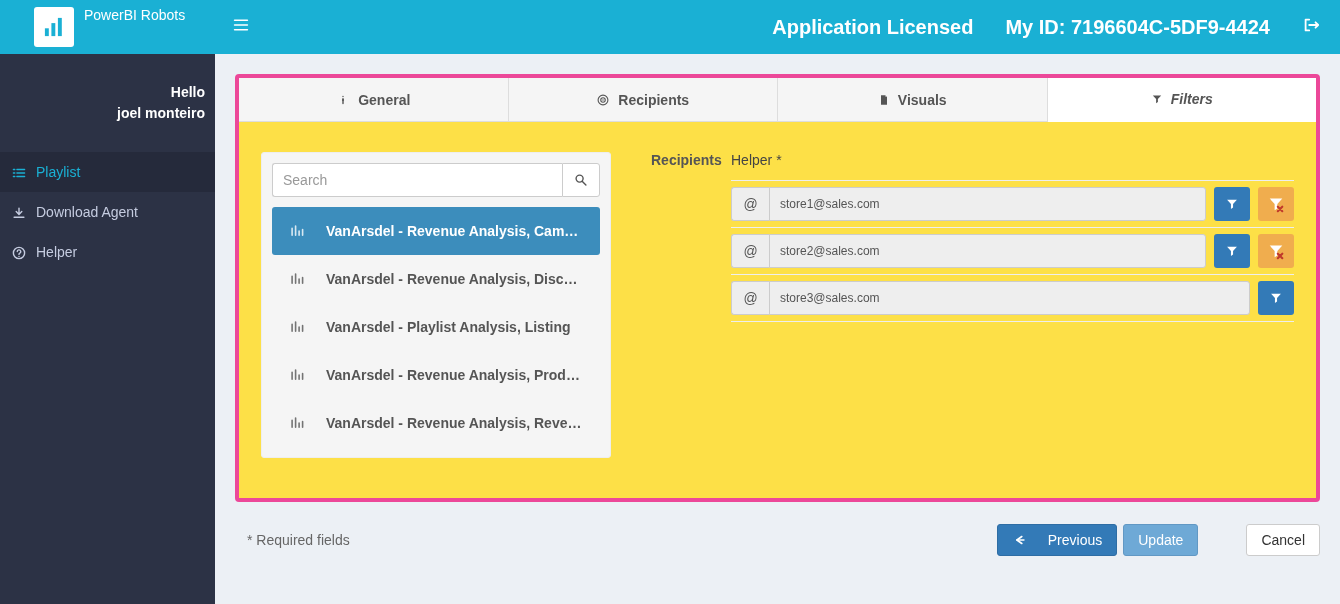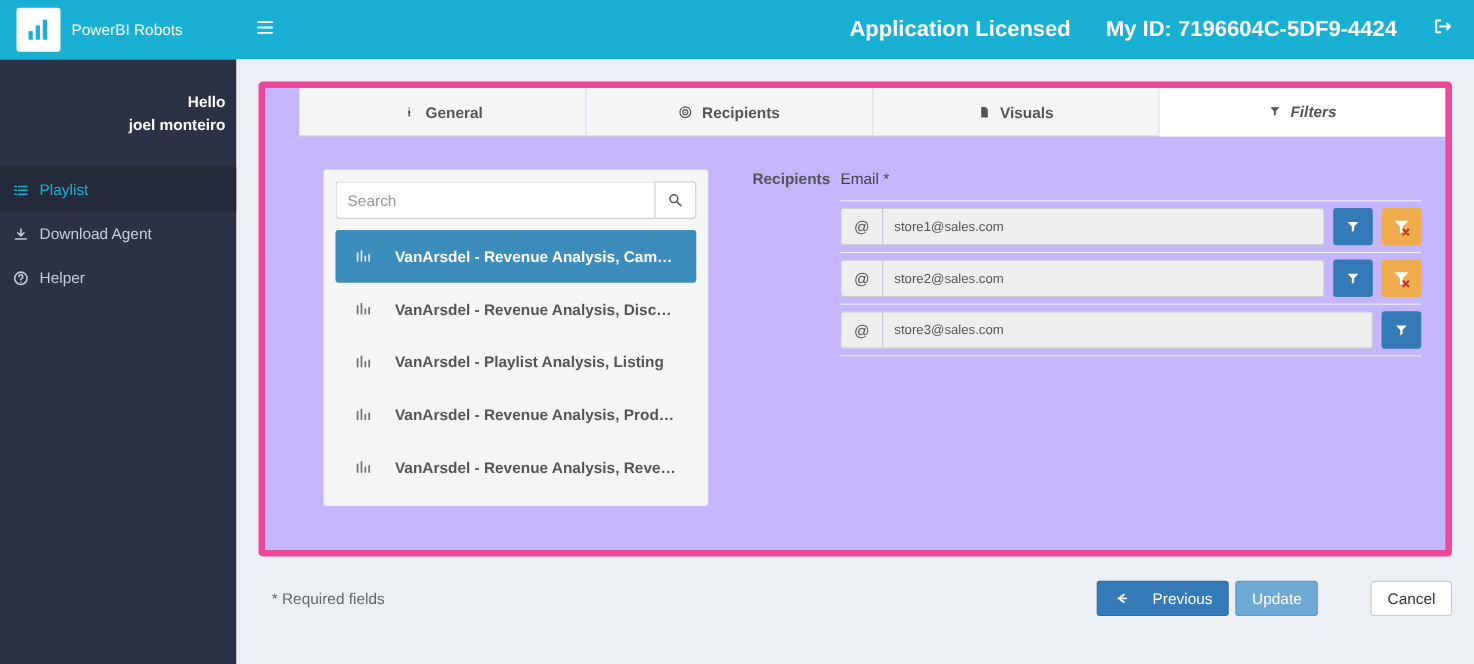--- a/index.html
+++ b/index.html
@@ -1,39 +1,39 @@
 <!DOCTYPE html>
 <html><head>
 <meta charset="utf-8">
 <style>
   * { box-sizing: border-box; margin: 0; padding: 0; }
   body { font-family: "Helvetica Neue", Helvetica, Arial, sans-serif; font-size: 14px; color: #333; background: #f0f2f5; width: 1340px; height: 604px; overflow: hidden; }
   
   
   .topbar { background: #1ab0d4; height: 54px; color: #fff; display: flex; align-items: center; }
-  .brand { width: 215px; display: flex; align-items: center; padding-left: 15px; gap: 10px; font-size: 14px; }
+  .brand { width: 215px; display: flex; align-items: flex-start; padding-left: 34px; gap: 10px; font-size: 14px; }
   .brand-logo { width: 40px; height: 40px; background: #fff; border-radius: 3px; display: flex; align-items: center; justify-content: center; }
   .brand-logo svg { width: 26px; height: 26px; }
   .burger { margin-left: 18px; cursor: pointer; font-size: 18px; }
   .topbar-right { margin-left: auto; display: flex; align-items: center; gap: 32px; padding-right: 20px; font-weight: 700; font-size: 20px; text-align: right; }
   .topbar-right .logout { font-weight: normal; cursor: pointer; }
   
   
   .sidebar { position: absolute; left: 0; top: 54px; bottom: 0; width: 215px; background: #2c3245; color: #c5cce0; }
   .greet { text-align: right; padding: 28px 10px 28px; font-weight: 700; font-size: 14px; color: #fff; line-height: 1.5; }
   .nav { list-style: none; }
   .nav li { padding: 12px 12px; font-size: 14px; display: flex; align-items: flex-end; gap: 10px; cursor: pointer; }
   .nav li.active { color: #1ab0d4; background: #252a3b; }
   .nav li .nav-icon { width: 14px; text-align: center; display: inline-flex; align-items: center; justify-content: center; }
   
   
   .main { position: absolute; left: 215px; right: 0; top: 54px; bottom: 0; background: #ecf0f5; overflow: auto; padding: 20px; }
   
   
-  .tabpanel { border: 6px solid #ec4899; border-radius: 4px; overflow: hidden; background: #c4b5fd; padding-left: 31px; }
+  .tabpanel { border: 4px solid #ec4899; border-radius: 4px; overflow: hidden; background: #fde047; }
   .tabs { display: flex; border-bottom: 1px solid #ddd; }
   .tab { flex: 1; text-align: center; padding: 13px 0; background: #f5f5f5; border-right: 1px solid #ddd; color: #555; font-weight: 700; font-size: 14px; cursor: pointer; display: flex; align-items: center; justify-content: center; gap: 8px; }
   .tab:last-child { border-right: none; font-style: italic; }
   .tab.active { background: #fff; color: #555; border-bottom: 2px solid #fff; margin-bottom: -1px; }
   .tab-icon { display: inline-flex; }
   
   .tab-body { padding: 30px 22px 40px; display: flex; gap: 40px; align-items: flex-start; }
   
   
   .report-panel { width: 350px; background: #f5f5f5; border: 1px solid #eee; border-radius: 3px; padding: 10px; }
@@ -285,21 +285,21 @@
           </div>
         </div>
       </div>
 
       <div class="recipients-panel">
         <div class="rec-wrapper">
           <div class="rec-left-label">
             <div class="recipients-header">Recipients</div>
           </div>
           <div class="rec-right">
-            <span class="email-label">Email *</span>
+            <span class="email-label">Helper *</span>
 
             <div class="recipient-row">
               <span class="addon">@</span>
               <input class="email-input" type="text" readonly="" value="store1@sales.com" style="">
               <button class="action-btn btn-filter">
                 <svg width="14" height="14" viewBox="0 0 20 20">
                     <use href="#i-funnel"></use>
                   </svg>
               </button>
               <button class="action-btn btn-clear">

